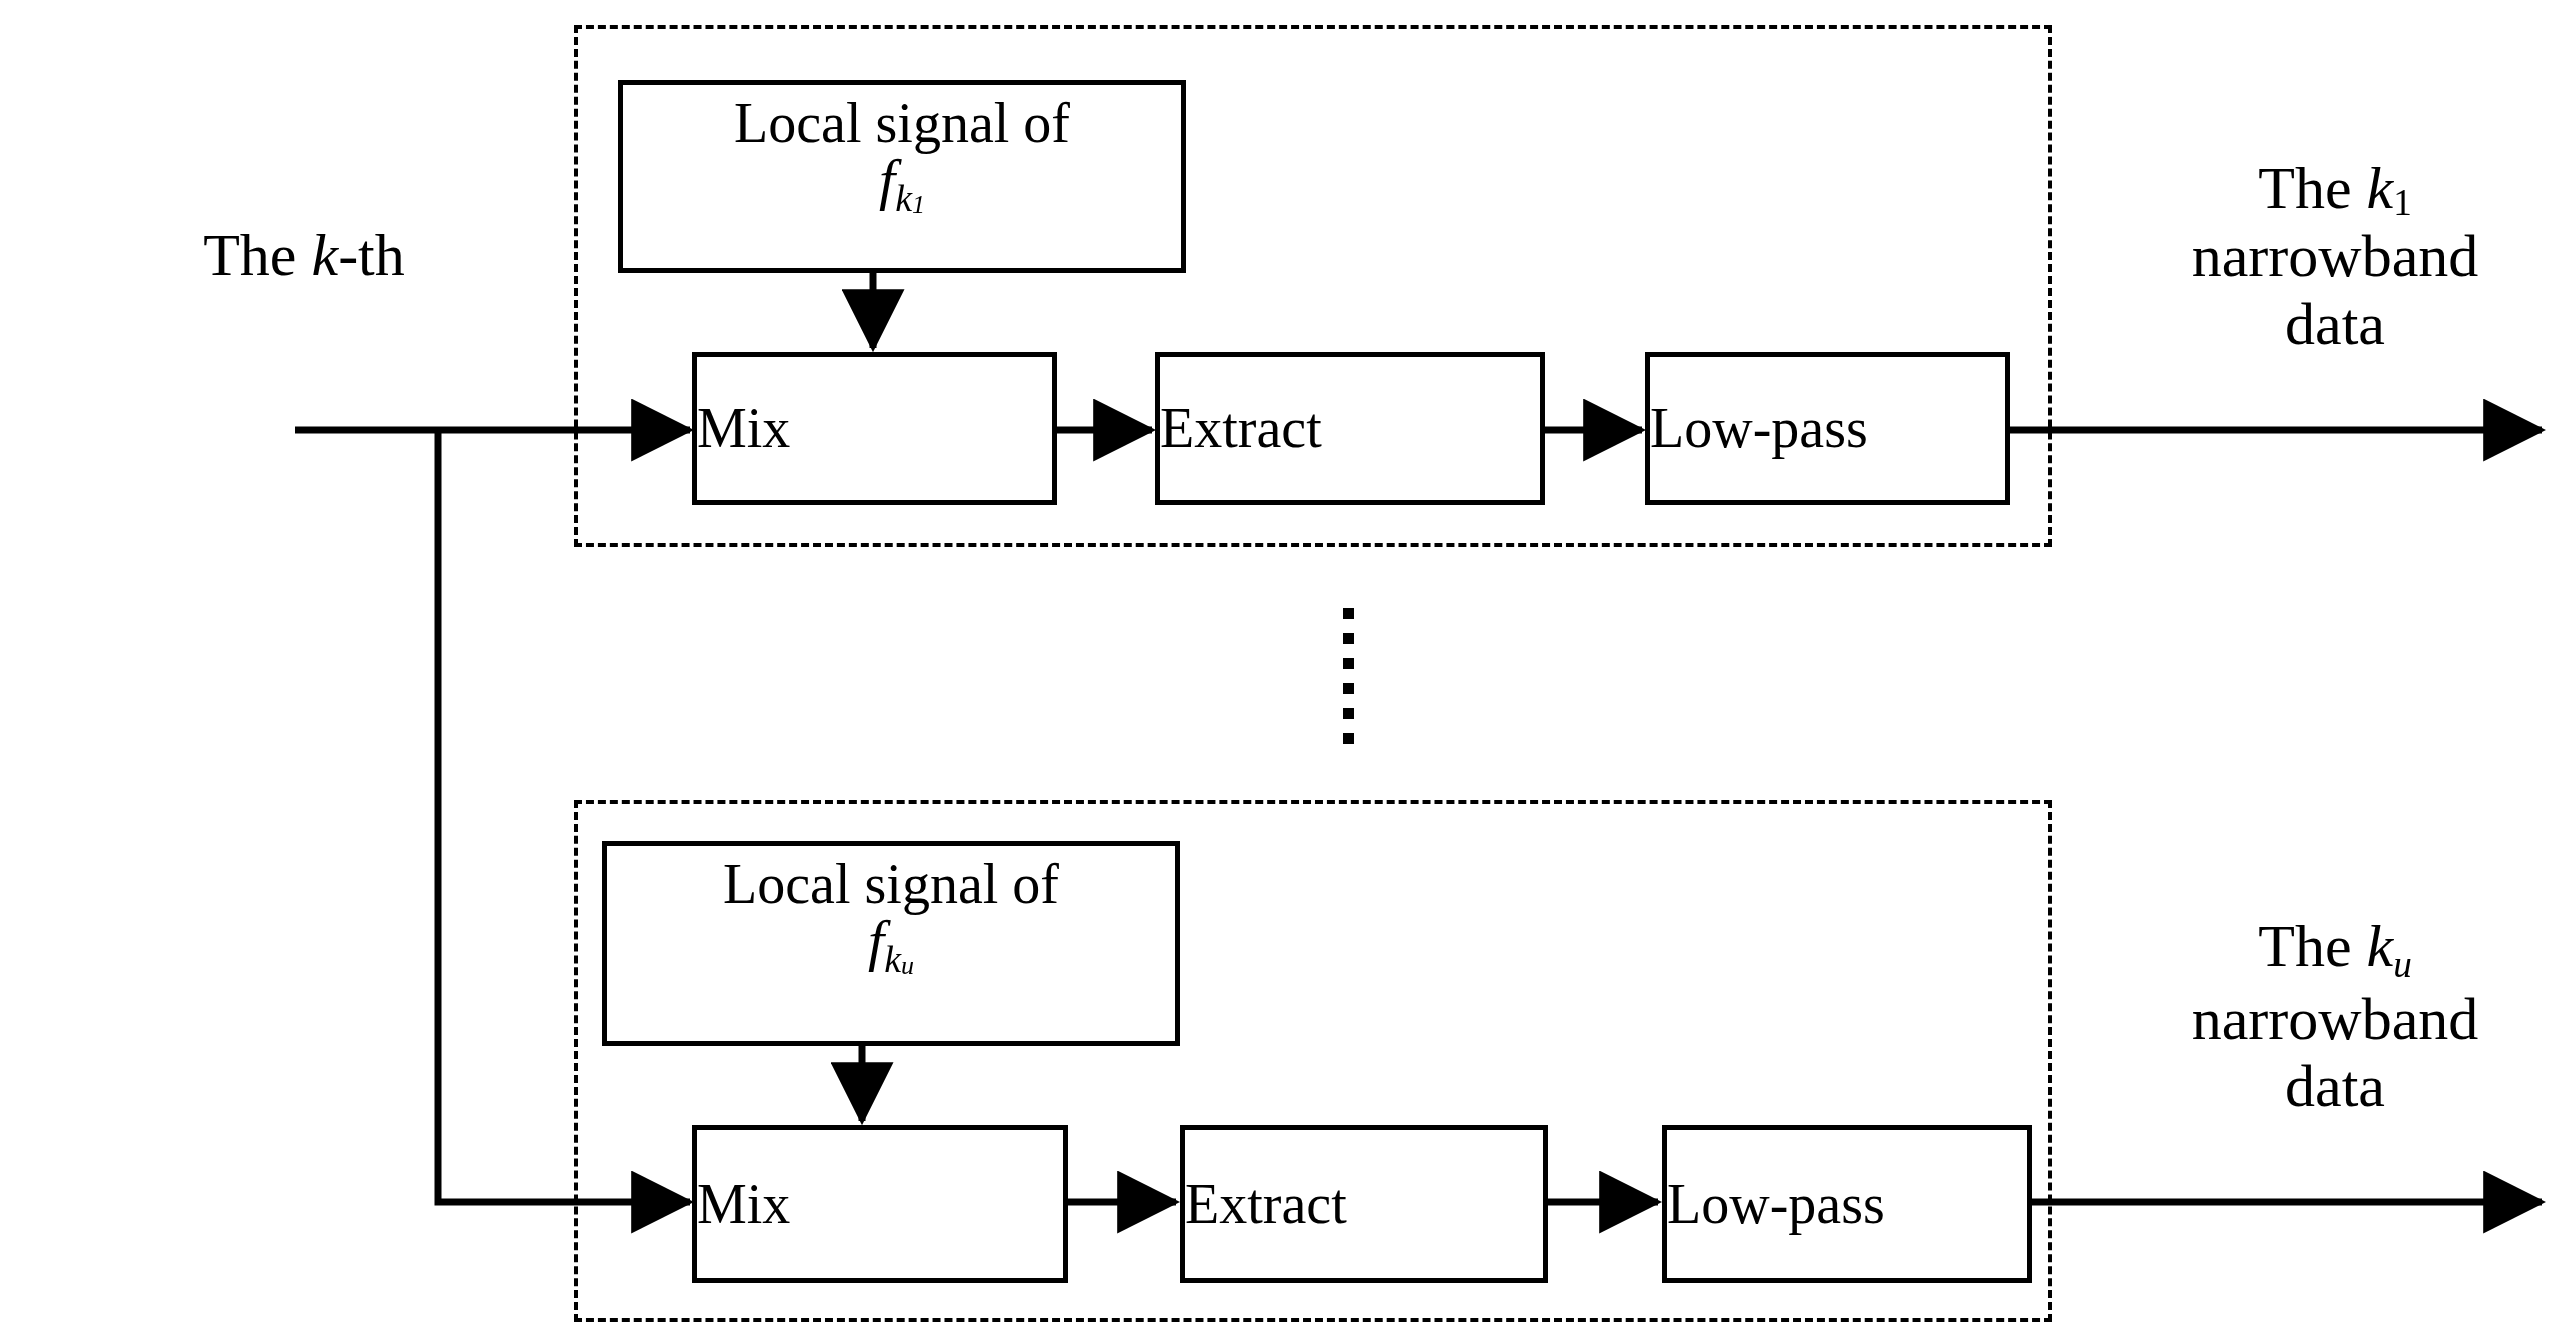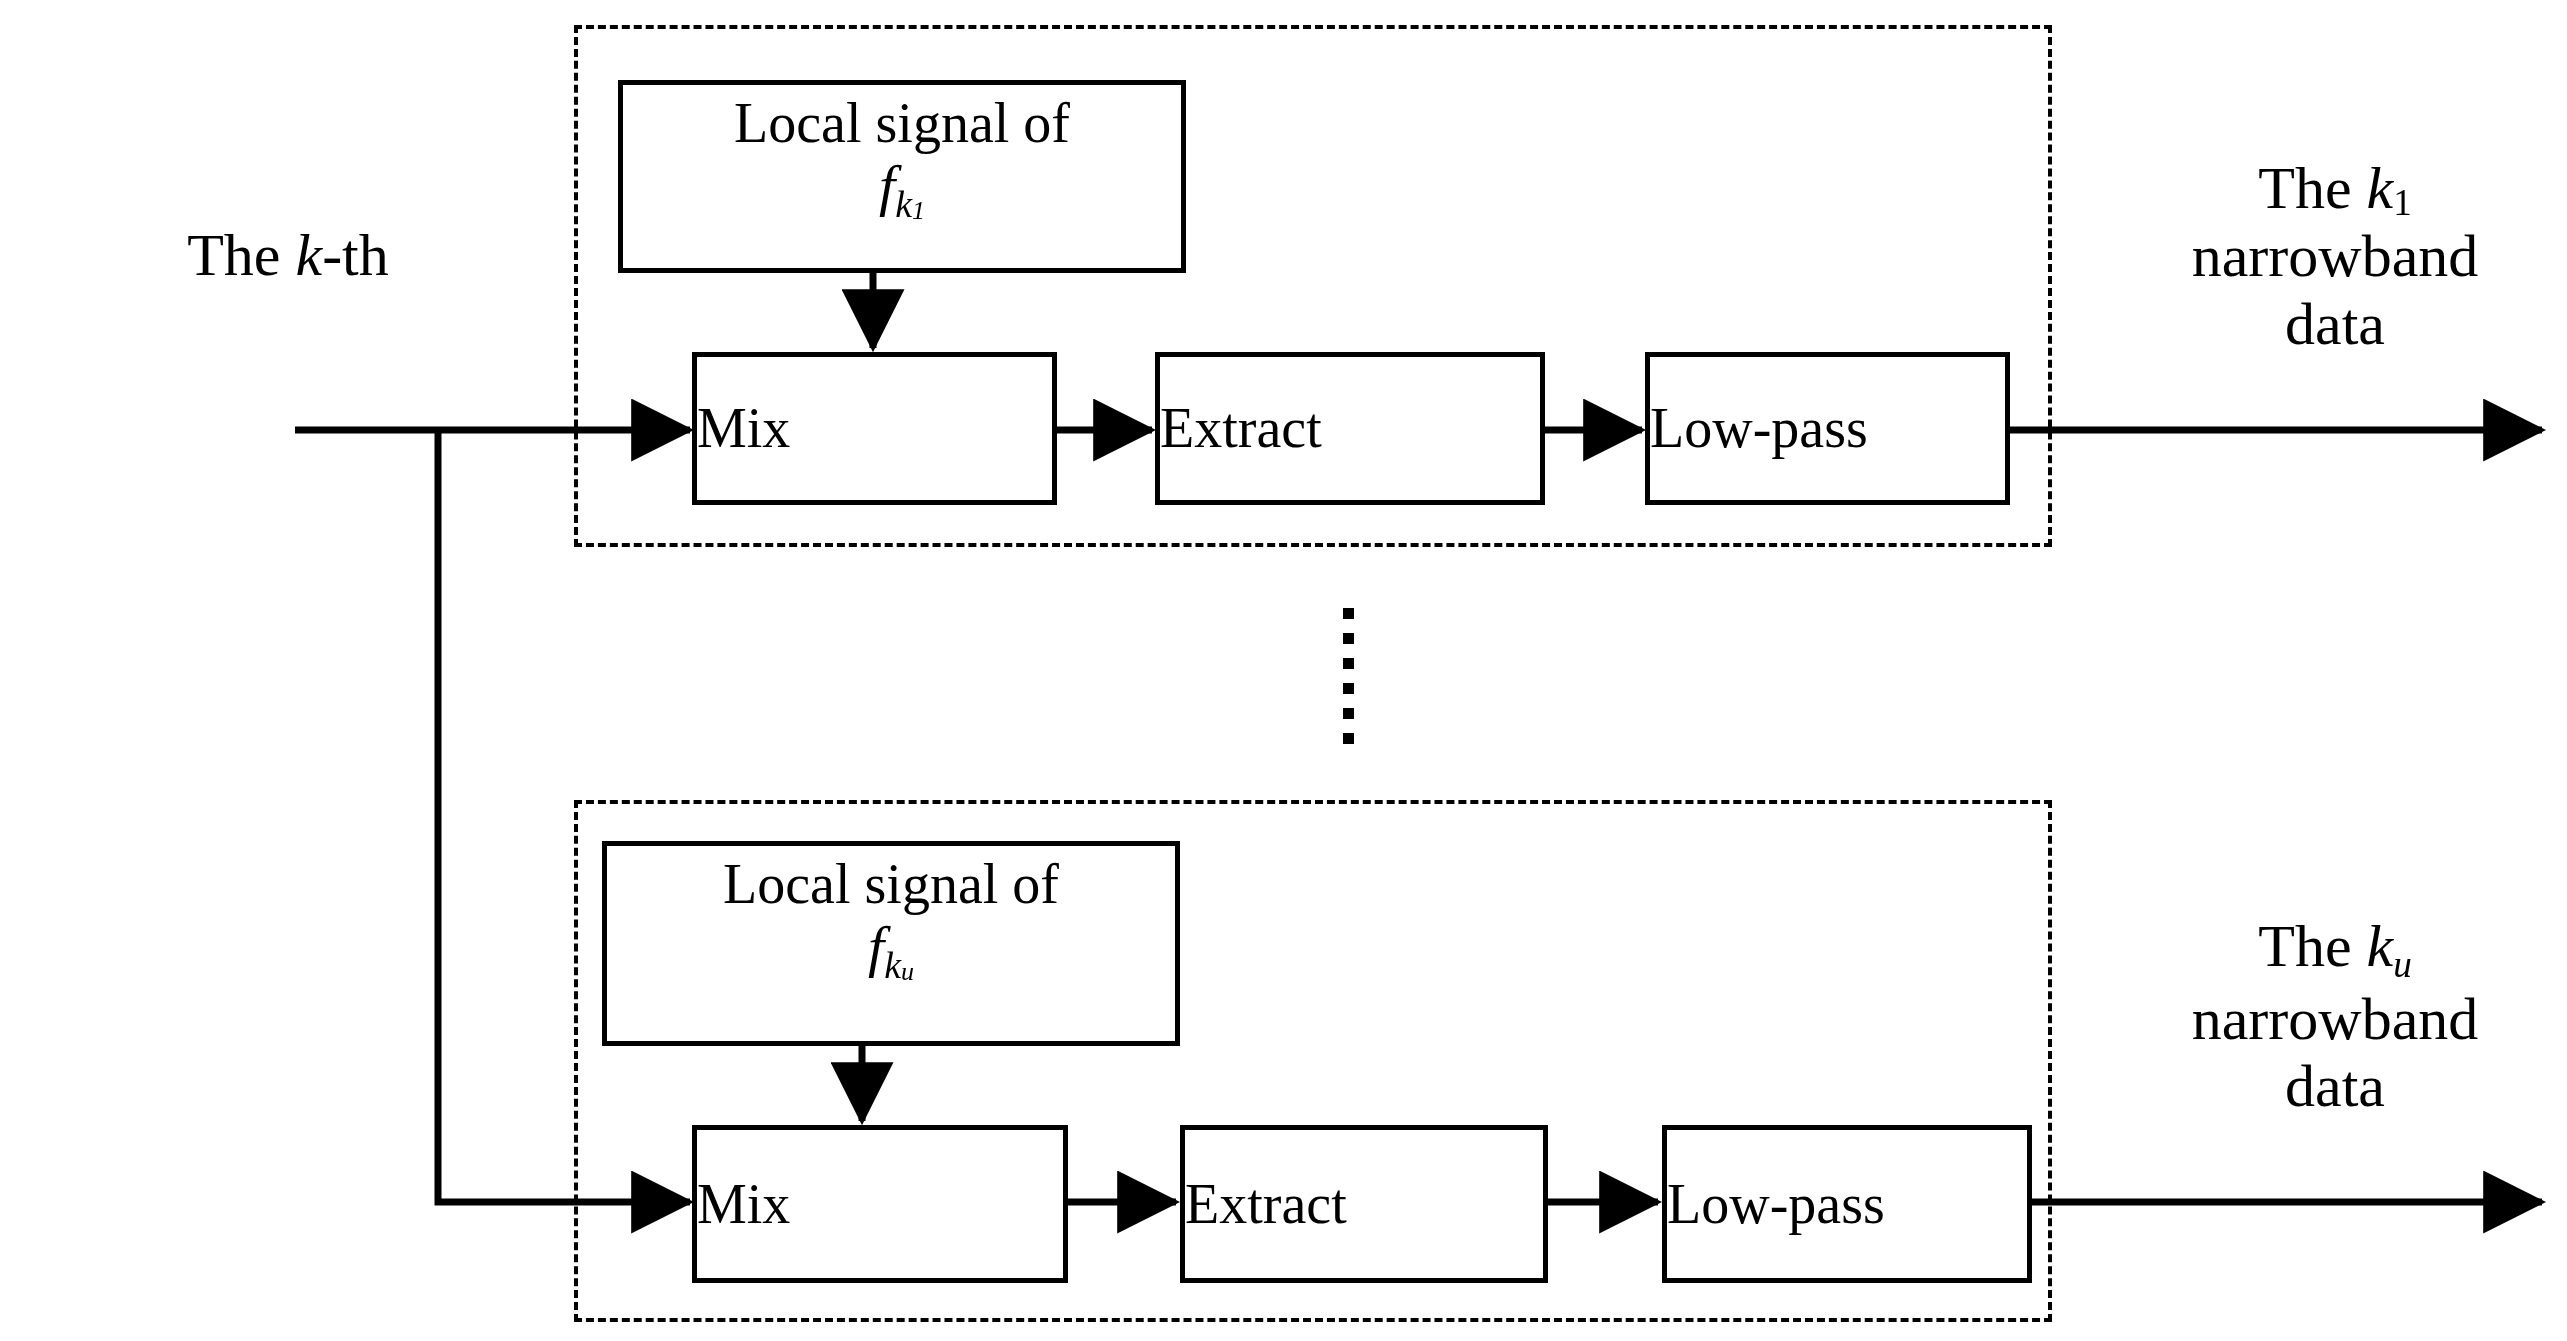--- a/index.html
+++ b/index.html
@@ -43,21 +43,20 @@
     line-height: 1.08;
   }
   .box-label {
     font-size: 56px;
     white-space: nowrap;
   }
   .local-box {
     flex-direction: column;
     justify-content: flex-start;
     padding-top: 8px;
-    gap: 6px;
   }
   .local-line1 {
     font-size: 56px;
     white-space: nowrap;
   }
   .local-line2 {
     font-size: 56px;
     margin-top: -4px;
   }
   
@@ -145,21 +144,21 @@
       <path d="M1068,1202 L1176,1202" stroke="#000000" stroke-width="7" fill="none" marker-end="url(#arrowR)"></path>
       <path d="M1548,1202 L1658,1202" stroke="#000000" stroke-width="7" fill="none" marker-end="url(#arrowR)"></path>
       <path d="M2032,1202 L2542,1202" stroke="#000000" stroke-width="7" fill="none" marker-end="url(#arrowR)"></path>
     </g>
   </svg>
 
   <div class="channel" style="left:574px; top:25px; width:1478px; height:522px;"></div>
 
   <div class="channel" style="left:574px; top:800px; width:1478px; height:522px;"></div>
 
-  <div class="free-label" style="left:8px; top:222px; width:560px;">
+  <div class="free-label" style="left:24px; top:222px; width:560px;">
     <div>
       <span>The </span><span class="mi">k</span><span>-th</span>
     </div>
   </div>
 
   <div class="box local-box" style="left:618px; top:80px; width:568px; height:193px;">
     <div class="local-line1">Local signal of</div>
     <div class="local-line2">
       <span class="fsym">f</span><span class="fsub">k</span><span class="fsubsub">1</span>
     </div>

